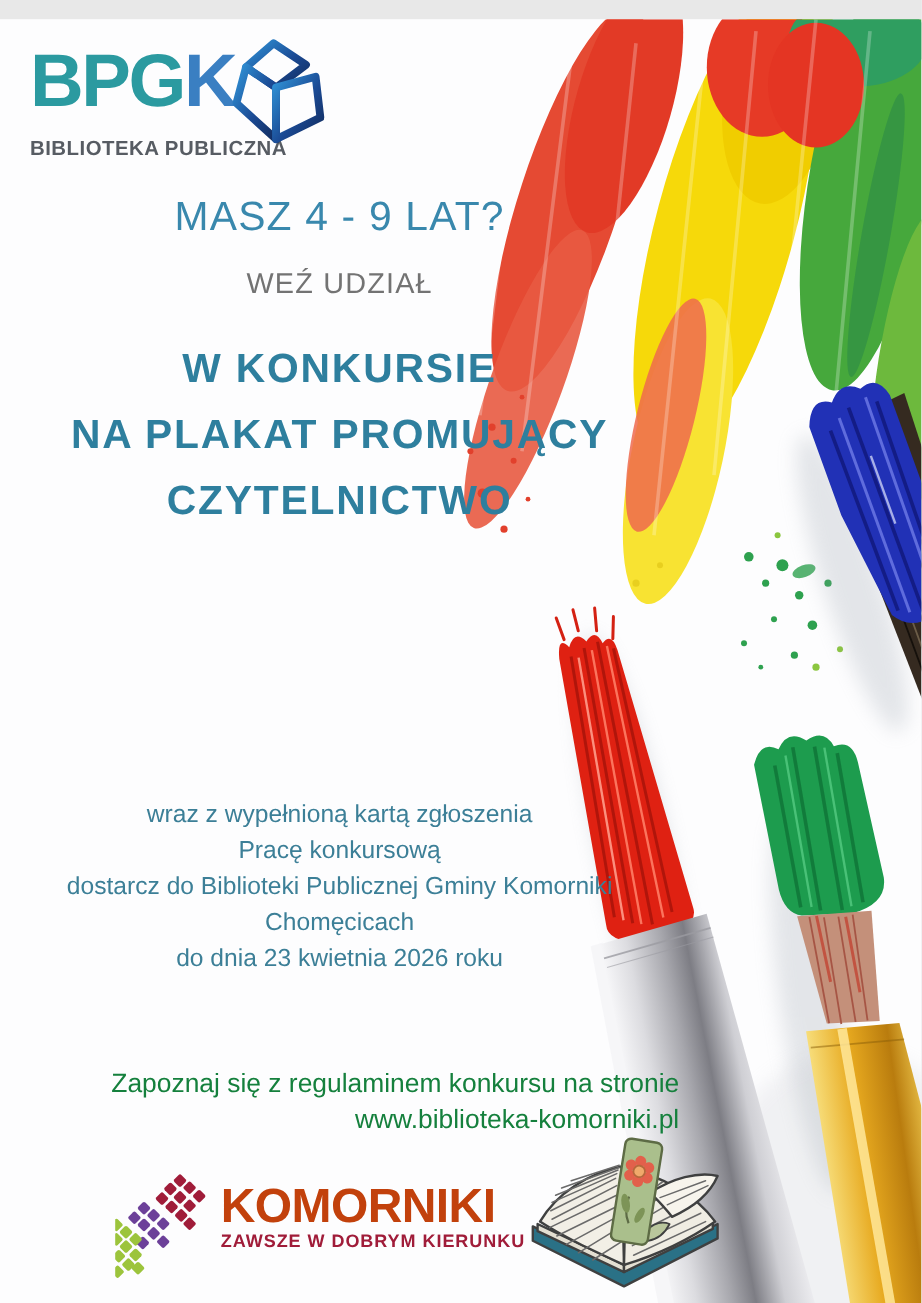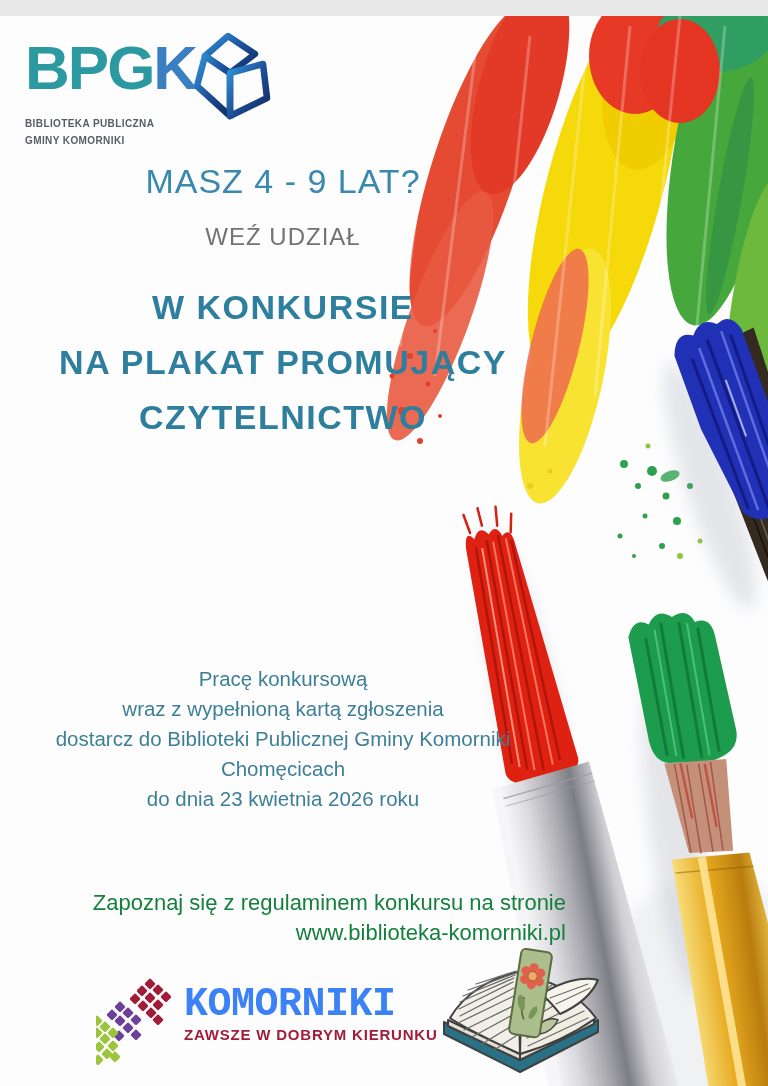--- a/index.html
+++ b/index.html
@@ -10,36 +10,36 @@
   }
   
   #bpgk-logo{position:absolute; left:25px; top:6px; width:240px;}
   .bpgk-acronym{
     font-size:62px; font-weight:700; letter-spacing:-2px; line-height:92px;
   }
   .bpgk-teal{color:#2b9aa0;}
   .bpgk-blue{color:#3a7fc2;}
   #bpgk-book-icon{position:absolute; left:160px; top:4px;}
   .bpgk-sub{
-    font-size:10px; font-weight:700; color:#575c63; letter-spacing:0.4px;
+    font-size:17px; font-weight:700; color:#575c63; letter-spacing:0.4px;
     line-height:15px; margin-top:2px;
   }
   
   .col{position:absolute; left:0; width:566px; text-align:center;}
   #age-question{top:146px; font-size:34px; font-weight:400; letter-spacing:1px; color:#3988ad;}
   #cta{top:207px; font-size:24px; font-weight:500; letter-spacing:1px; color:#737373;}
   #headline{top:264px; font-size:34px; font-weight:700; line-height:55px; letter-spacing:1.5px; color:#2e7f9e;}
   #task{top:482px; font-size:29px; font-weight:800; line-height:39px; letter-spacing:0.2px; color:#1d1da8;}
   #details{top:648px; font-size:20.5px; font-weight:400; line-height:30px; color:#3c7f97;}
   #rules{top:872px; font-size:22px; font-weight:500; line-height:30px; color:#15803d;text-align:right;}
   
   #komorniki-logo{position:absolute; left:96px; top:962px; display:flex; align-items:flex-start;}
   #komorniki-text{margin-left:8px; padding-top:8px; text-align:left;}
   #municipality-name{
-    font-size:40px; font-weight:800; letter-spacing:-0.5px; color:#3b82f6; line-height:38px;font-family:Liberation Mono, monospace;
+    font-size:40px; font-weight:800; letter-spacing:-0.5px; color:#c2410c; line-height:38px;
   }
   #municipality-tagline{
     font-size:15px; font-weight:700; letter-spacing:0.8px; color:#a01c39; margin-top:2px;
   }
   #book-illustration{position:absolute; left:430px; top:922px;}
   
   #paint-artwork{position:absolute; left:380px; top:0; pointer-events:none;}
   .dc{fill:#a01c39;} .dp{fill:#6c4099;} .dg{fill:#9cc43c;}
 </style>
 </head>
@@ -226,36 +226,35 @@
           <stop offset="1" stop-color="#122c5e"></stop>
         </linearGradient>
       </defs>
       <g stroke="url(#bpgkGrad)" stroke-width="6.5" fill="none" stroke-linejoin="round">
         <path d="M43,10 L70,28 L45,47 L20,30 Z"></path>
         <path d="M20,30 L45,47 L45,90 L12,60 Z"></path>
         <path d="M45,47 L78,38 L82,72 L45,90 Z"></path>
       </g>
     </svg>
     <div class="bpgk-sub">BIBLIOTEKA PUBLICZNA</div>
-    <div class="bpgk-sub">GMINY KOMORNIKI</div>
   </div>
 
   <div id="age-question" class="col">MASZ 4 - 9 LAT?</div>
   <div id="cta" class="col">WEŹ UDZIAŁ</div>
 
   <div id="headline" class="col">
     <div>W KONKURSIE</div>
     <div>NA PLAKAT PROMUJĄCY</div>
     <div>CZYTELNICTWO</div>
   </div>
 
 
   <div id="details" class="col">
+    <div>wraz z wypełnioną kartą zgłoszenia</div>
     <div>Pracę konkursową</div>
-    <div>wraz z wypełnioną kartą zgłoszenia</div>
     <div>dostarcz do Biblioteki Publicznej Gminy Komorniki</div>
     <div>Chomęcicach</div>
     <div>do dnia 23 kwietnia 2026 roku</div>
   </div>
 
   <div id="rules" class="col">
     <div>Zapoznaj się z regulaminem konkursu na stronie</div>
     <div>www.biblioteka-komorniki.pl</div>
   </div>
 

